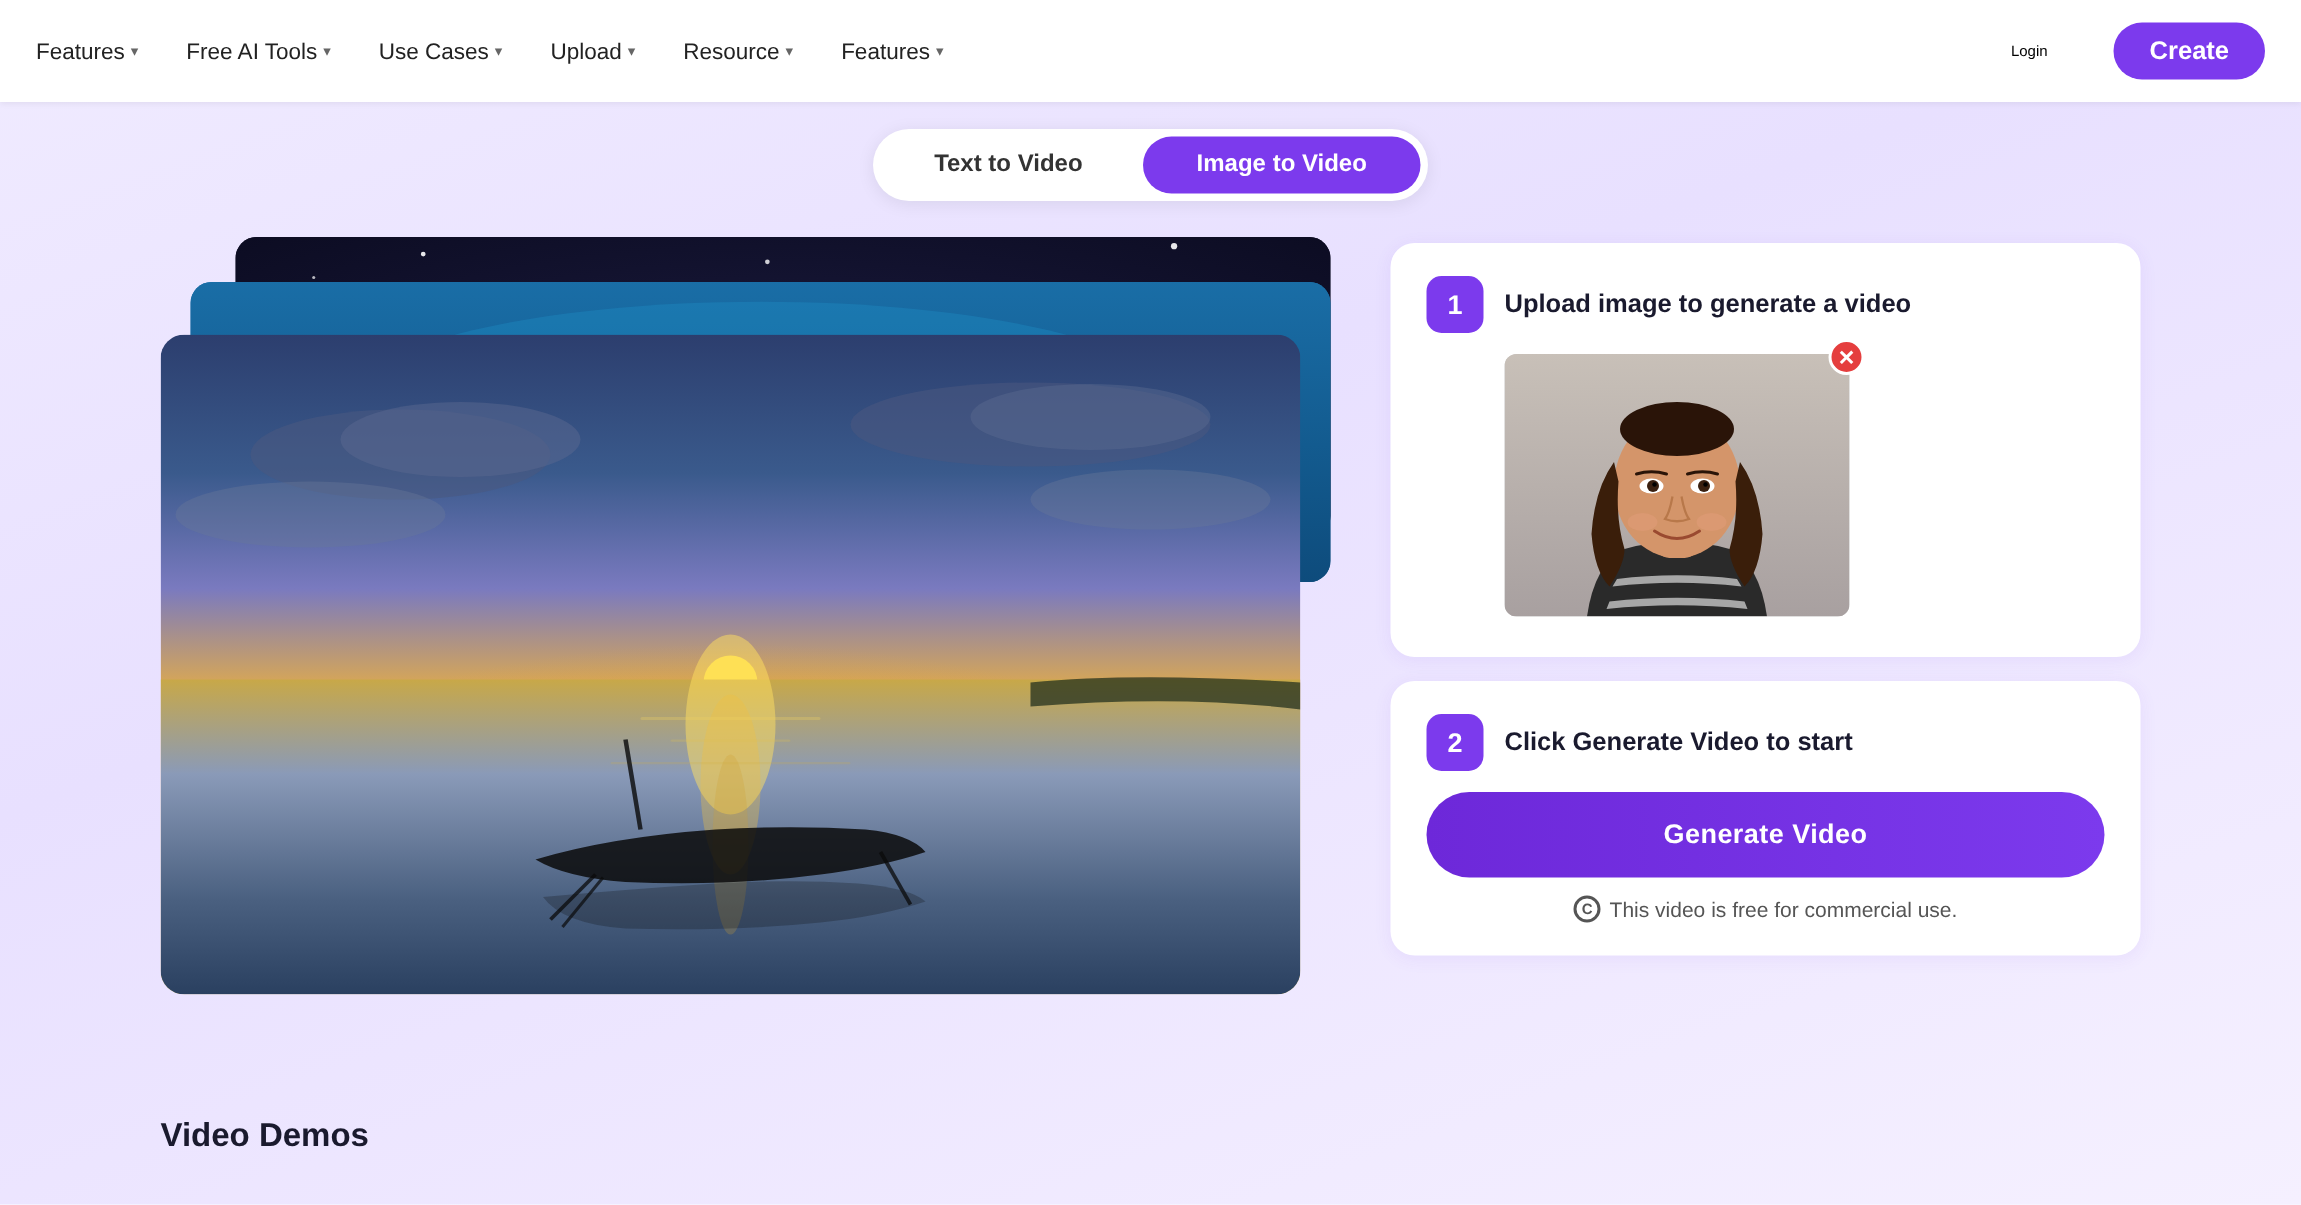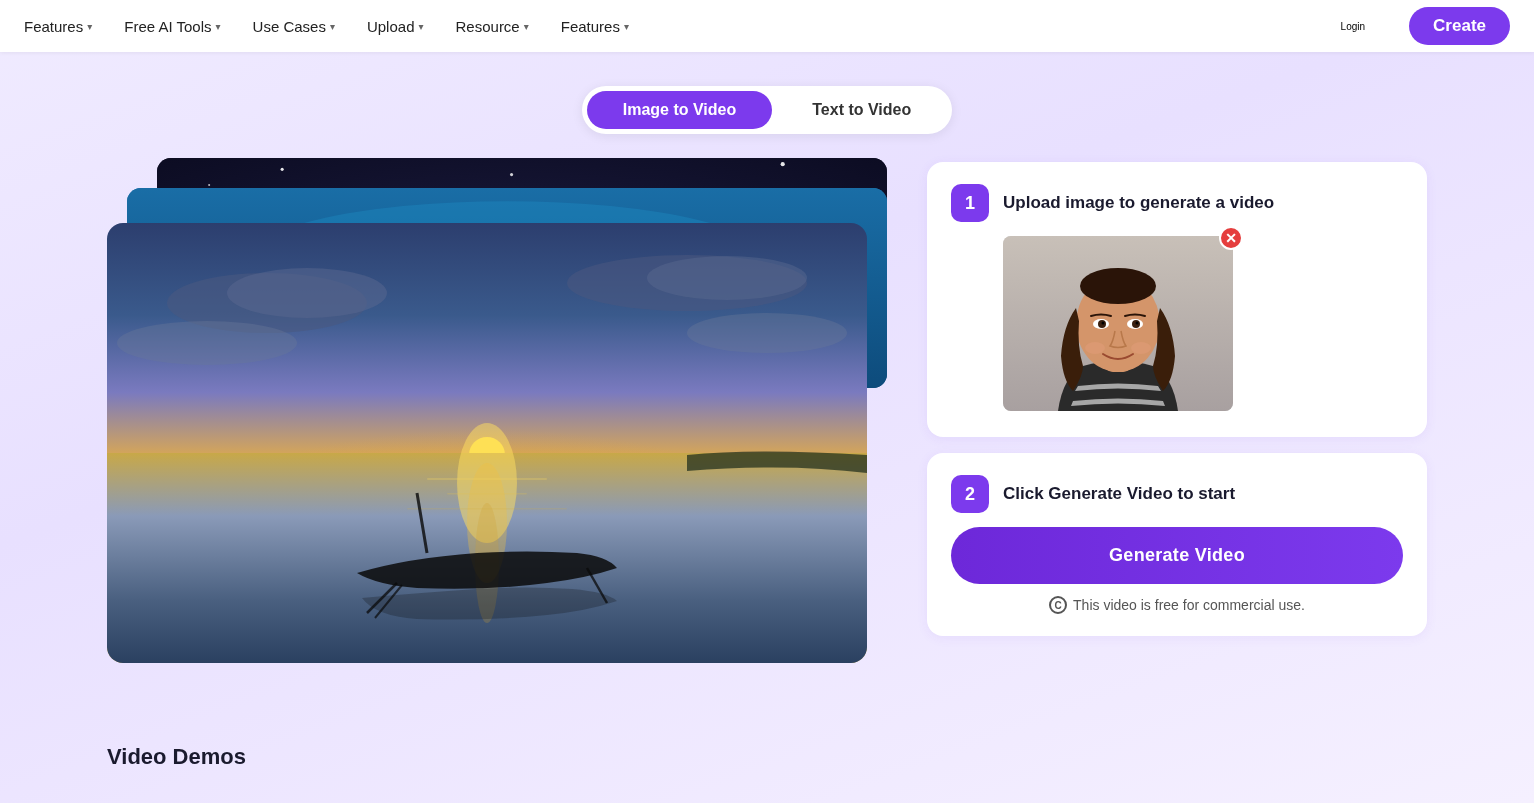--- a/index.html
+++ b/index.html
@@ -6,21 +6,21 @@
     body {
       font-family: -apple-system, BlinkMacSystemFont, 'Segoe UI', sans-serif;
       background: #f8f5ff;
       overflow-x: hidden;
     }
 
     
     .navbar {
       position: fixed;
       top: 0; left: 0; right: 0;
-      height: 52px;
+      height: 68px;
       background: #fff;
       display: flex;
       align-items: center;
       padding: 0 24px;
       gap: 32px;
       z-index: 100;
       box-shadow: 0 1px 4px rgba(0,0,0,0.06);
     }
     .nav-item {
       display: flex;
@@ -295,22 +295,22 @@
   </div>
   <div class="nav-spacer"></div>
   <span class="nav-login">Login</span>
   <button class="nav-create">Create</button>
 </nav>
 
 <div class="main">
 
   <div class="tab-container">
     <div class="tab-switcher">
+      <button class="tab-btn inactive">Text to Video</button>
       <button class="tab-btn active">Image to Video</button>
-      <button class="tab-btn inactive">Text to Video</button>
     </div>
   </div>
 
   <div class="content-area">
 
     <div class="image-stack-container">
 
       <div class="img-bg-2">
         <svg viewBox="0 0 700 200" preserveAspectRatio="xMidYMid slice" xmlns="http://www.w3.org/2000/svg" style="width:100%;height:100%;border-radius:14px;">
           <defs>

